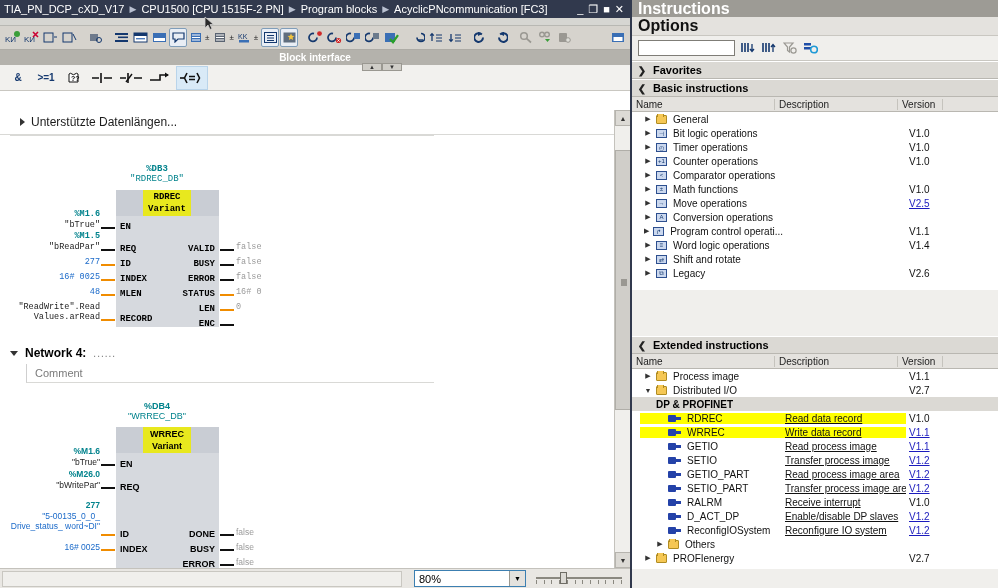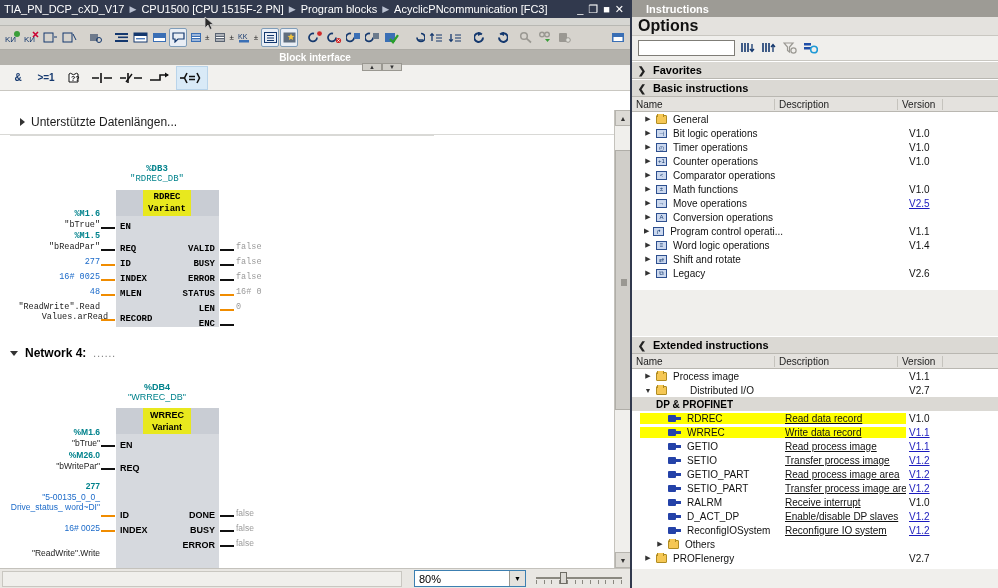--- a/index.html
+++ b/index.html
@@ -144,21 +144,21 @@
   .zs-handle { position: absolute; left: 24px; top: 1px; width: 7px; height: 12px;
     background: #dcdad5; border: 1px solid #6f6d66; }
 
   
   #instr {
     position: absolute; right: 0; top: 0; width: 368px; height: 588px;
     background: #f0efec; border-left: 2px solid #31394d;
   }
   .ip-title {
     height: 17px; background: #9d9b95; color: #ffffff; font-weight: bold;
-    display: flex; align-items: center; padding-left: 14px; font-size: 11px;
+    display: flex; align-items: center; padding-left: 6px; font-size: 16px;
   }
   .ip-opt {
     height: 19px; background: #e4e2de; border-bottom: 1px solid #c9c7c1;
     display: flex; align-items: center; padding-left: 6px; font-weight: bold; font-size: 16px; color: #111;
   }
   .ip-search {
     height: 25px; background: #f0efec; display: flex; align-items: center; padding-left: 6px; gap: 5px;
     border-bottom: 1px solid #c9c7c1;
   }
   .ip-search input {
@@ -507,21 +507,21 @@
         <div class="wire orange" style="left:101px; top:143px; width:14px;"></div>
         <div class="fb-lbl" style="left:30px; top:136px; width:70px;">16# 0025</div>
 
         <div class="fb-pin" style="left:120px; top:153px;">MLEN</div>
         <div class="wire orange" style="left:101px; top:158px; width:14px;"></div>
         <div class="fb-lbl" style="left:40px; top:151px; width:60px;">48</div>
 
         <div class="fb-pin" style="left:120px; top:178px;">RECORD</div>
         <div class="wire orange" style="left:101px; top:183px; width:14px;"></div>
         <div class="fb-lbl black" style="left:10px; top:166px; width:90px;">"ReadWrite".Read</div>
-        <div class="fb-lbl black" style="left:18px; top:176px; width:90px;">Values.arRead</div>
+        <div class="fb-lbl black" style="left:10px; top:176px; width:90px;">Values.arRead</div>
 
         <div class="fb-pin right" style="left:155px; top:108px; width:60px;">VALID</div>
         <div class="wire" style="left:220px; top:113px; width:14px;"></div>
         <div class="fb-val" style="left:236px; top:106px;">false</div>
 
         <div class="fb-pin right" style="left:155px; top:123px; width:60px;">BUSY</div>
         <div class="wire" style="left:220px; top:128px; width:14px;"></div>
         <div class="fb-val" style="left:236px; top:121px;">false</div>
 
         <div class="fb-pin right" style="left:155px; top:138px; width:60px;">ERROR</div>
@@ -538,20 +538,21 @@
 
         <div class="fb-pin right" style="left:155px; top:183px; width:60px;">ENC</div>
         <div class="wire" style="left:220px; top:188px; width:14px;"></div>
       </div>
 
       <div class="net-header">
         <span class="tri-down"></span>
         <span>Network 4:</span>
         <span class="net-title-dots">......</span>
       </div>
+      <div class="net-comment">Comment</div>
 
       <div class="fbwrap" style="height:225px;">
         <div class="fb-dbname" style="left:112px; top:18px; width:90px;">
           <div>%DB4</div>
           <div class="row2">"WRREC_DB"</div>
         </div>
 
         <div class="fb-box" style="left:116px; top:44px; width:103px; height:167px;">
           <div class="fb-header-strip"></div>
         </div>
@@ -838,21 +839,21 @@
           </span>
           <span class="cd"></span>
           <span class="cv"><span>V1.1</span></span>
           <span class="cx"></span>
         </div>
         <div class="trow">
           <span class="cn">
             <span style="display: inline-block; width: 0px;"></span>
             <span class="arrw">▼</span>
             <span class="folder"></span>
-            <span style="margin-left: 20px;">Distributed I/O</span>
+            <span style="margin-left: 3px;">Distributed I/O</span>
           </span>
           <span class="cd"></span>
           <span class="cv"><span>V2.7</span></span>
           <span class="cx"></span>
         </div>
         <div class="grouphdr">
           <span>DP &amp; PROFINET</span>
         </div>
         <div class="trow hl">
           <span class="cn hl">

